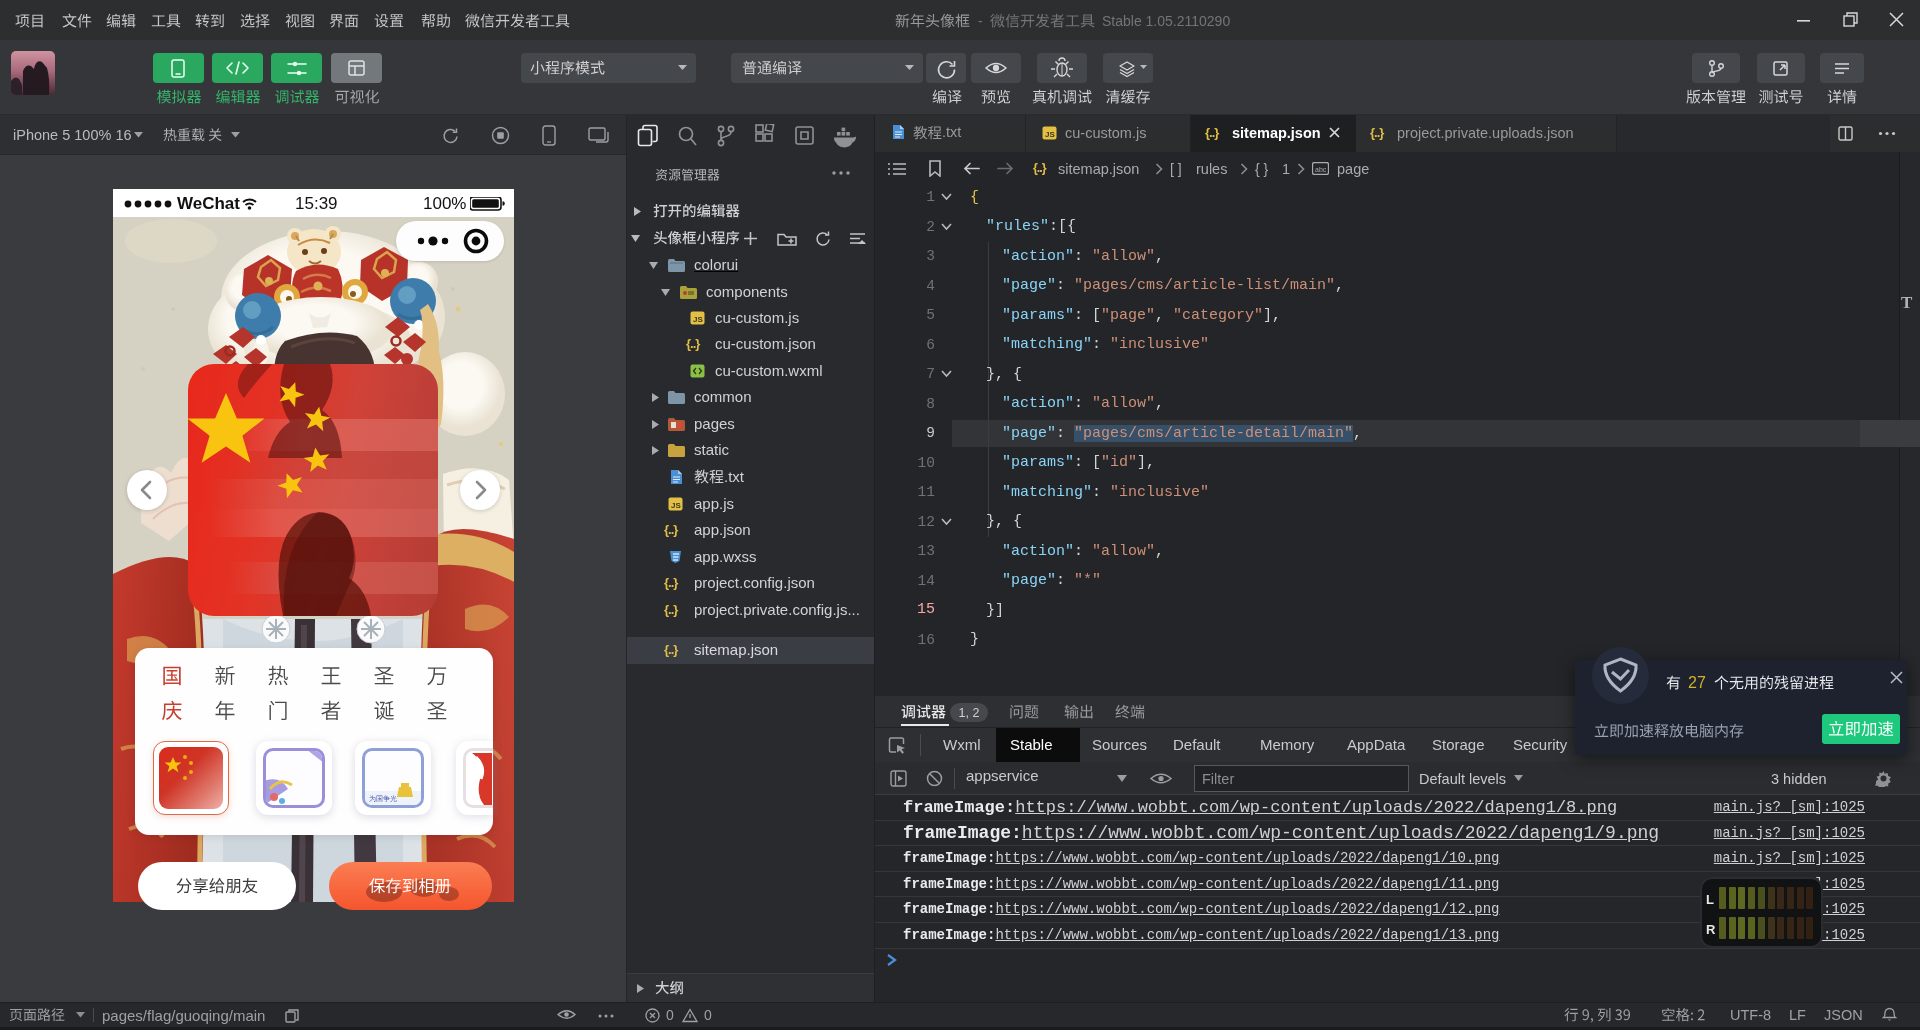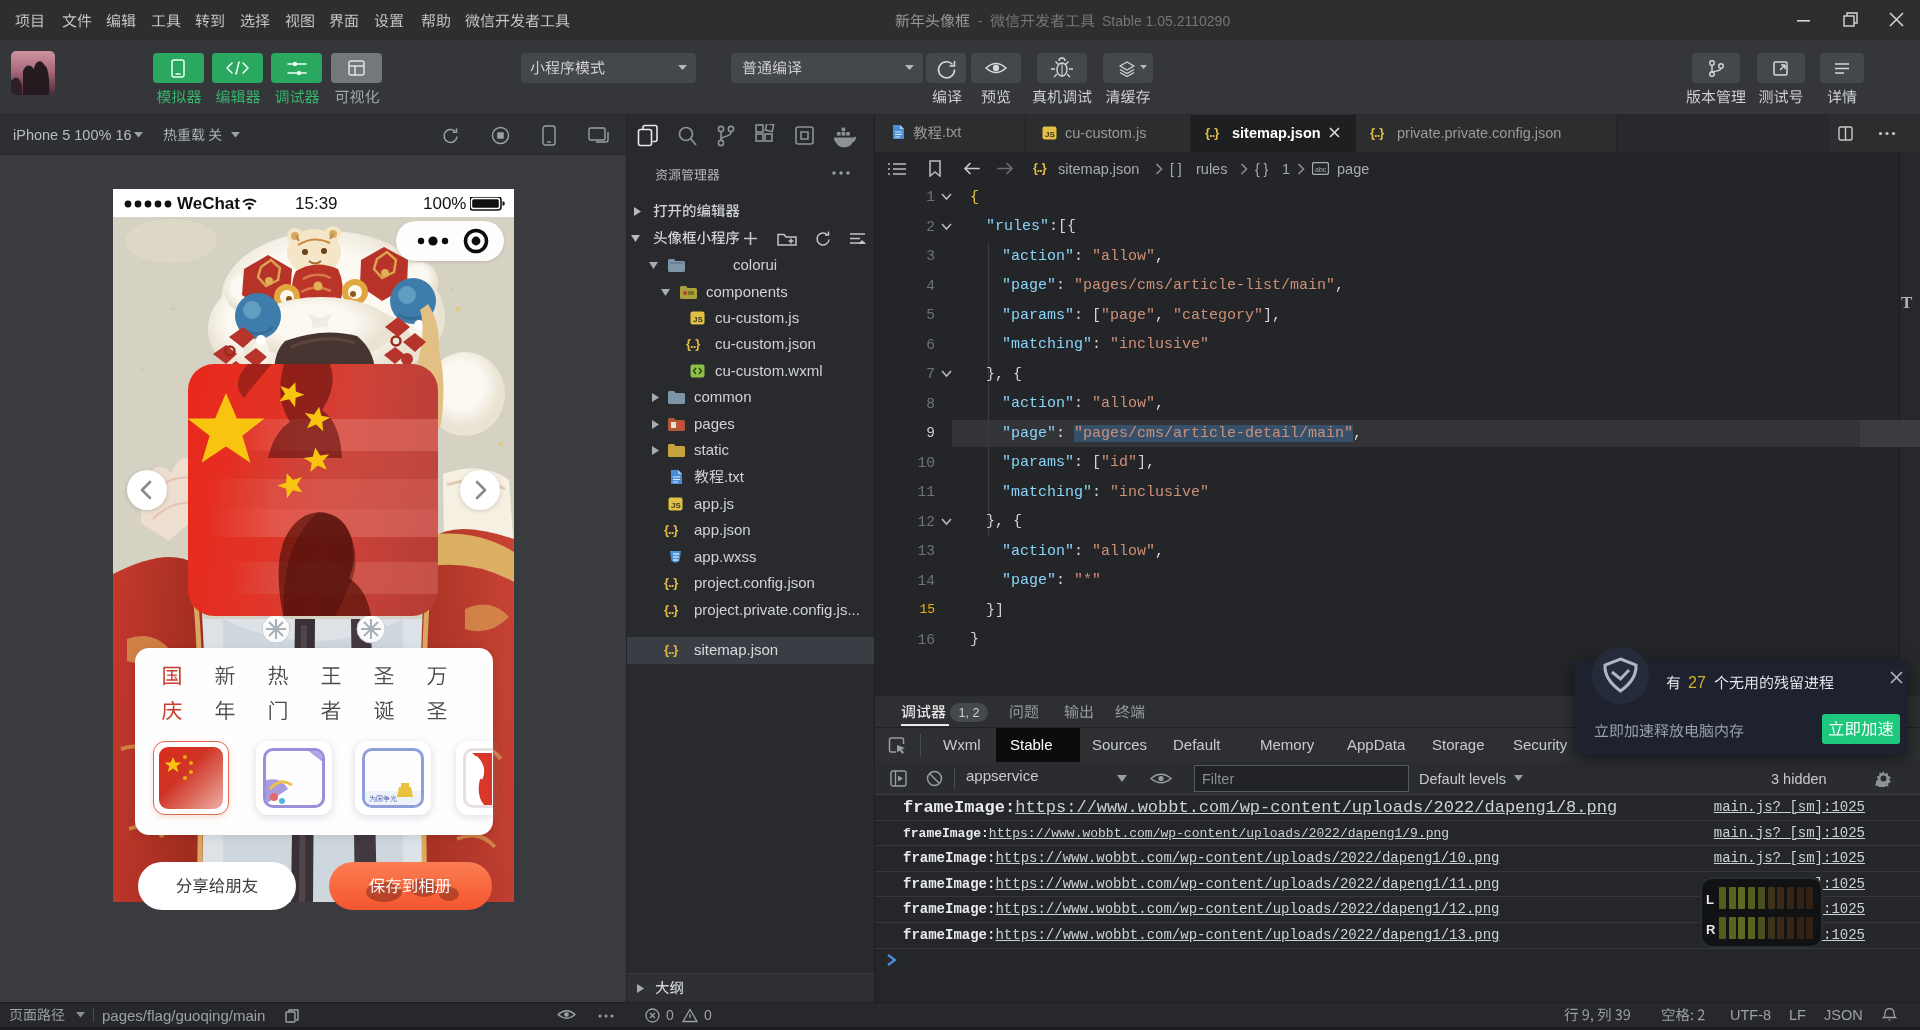--- a/index.html
+++ b/index.html
@@ -628,21 +628,21 @@
         </g>
         <path d="M14 9l4 4h-8z" fill="#c2c4c8" transform="translate(0,1)"></path>
       </svg></div>
 <div style="position:absolute;left:649px;top:262px;white-space:nowrap;line-height:0;"><svg width="9" height="7">
         <path d="M0 0h9L4.5 7z" fill="#a8abaf"></path>
       </svg></div>
 <div style="position:absolute;left:668px;top:258px;white-space:nowrap;line-height:0;"><svg width="17" height="14">
         <path d="M0 2.5 q0-1.5 1.5-1.5 l4.5 0 1.5 2 8 0 q1.5 0 1.5 1.5 l0 8 q0 1.5 -1.5 1.5 l-14 0 q-1.5 0 -1.5 -1.5z" fill="#7e95a8"></path>
         <rect x="2" y="4" width="13" height="2" fill="#6b8295"></rect>
       </svg></div>
-<div style="position:absolute;left:733px;top:265px;transform:translateY(-50%);white-space:nowrap;line-height:0;"><span style="font-size:15px;color:#d0d2d5;line-height:16px">colorui</span></div>
+<div style="position:absolute;left:694px;top:265px;transform:translateY(-50%);white-space:nowrap;line-height:0;text-decoration:underline;"><span style="font-size:15px;color:#d0d2d5;line-height:16px">colorui</span></div>
 <div style="position:absolute;left:661px;top:289px;white-space:nowrap;line-height:0;"><svg width="9" height="7">
         <path d="M0 0h9L4.5 7z" fill="#a8abaf"></path>
       </svg></div>
 <div style="position:absolute;left:680px;top:285px;white-space:nowrap;line-height:0;"><svg width="17" height="14">
         <path d="M0 2.5 q0-1.5 1.5-1.5 l4.5 0 1.5 2 8 0 q1.5 0 1.5 1.5 l0 8 q0 1.5 -1.5 1.5 l-14 0 q-1.5 0 -1.5 -1.5z" fill="#a8a23c"></path>
         <circle cx="5" cy="8" r="2" fill="#c23a2a"></circle>
         <rect x="8" y="6" width="6" height="4" fill="#7a7426"></rect>
       </svg></div>
 <div style="position:absolute;left:706px;top:292px;transform:translateY(-50%);white-space:nowrap;line-height:0;"><span style="font-size:15px;color:#d0d2d5;line-height:16px">components</span></div>
 <div style="position:absolute;left:690px;top:311px;white-space:nowrap;line-height:0;"><svg width="15" height="14">
@@ -732,21 +732,21 @@
       </svg></div>
 <div style="position:absolute;left:1065px;top:133px;transform:translateY(-50%);white-space:nowrap;line-height:0;"><span style="font-size:14.5px;color:#9a9a9a;line-height:15px">cu-custom.js</span></div>
 <div style="position:absolute;left:1191px;top:115px;width:165px;height:37px;background:#1e1f21;"></div>
 <div style="position:absolute;left:1205px;top:125px;white-space:nowrap;line-height:0;"><span style="font-size:13px;color:#e3bf45;font-weight:bold;line-height:16px;letter-spacing:-1px">{..}</span></div>
 <div style="position:absolute;left:1232px;top:133px;transform:translateY(-50%);white-space:nowrap;line-height:0;"><span style="font-size:14.5px;color:#fff;font-weight:bold;line-height:15px">sitemap.json</span></div>
 <div style="position:absolute;left:1328px;top:126px;white-space:nowrap;line-height:0;"><svg width="13" height="13">
         <path d="M2 2l9 9M11 2l-9 9" stroke="#d8d8d8" stroke-width="1.7"></path>
       </svg></div>
 <div style="position:absolute;left:1356px;top:115px;width:261px;height:37px;background:#2c2d2f;border-right:1px solid #222325;"></div>
 <div style="position:absolute;left:1370px;top:125px;white-space:nowrap;line-height:0;"><span style="font-size:13px;color:#e3bf45;font-weight:bold;line-height:16px;letter-spacing:-1px">{..}</span></div>
-<div style="position:absolute;left:1397px;top:133px;transform:translateY(-50%);white-space:nowrap;line-height:0;"><span style="font-size:14.5px;color:#9a9a9a;line-height:15px">private.private.config.json</span></div>
+<div style="position:absolute;left:1397px;top:133px;transform:translateY(-50%);white-space:nowrap;line-height:0;"><span style="font-size:14.5px;color:#9a9a9a;line-height:15px">project.private.uploads.json</span></div>
 <div style="position:absolute;left:1617px;top:115px;width:303px;height:37px;background:#28292c;"></div>
 <div style="position:absolute;left:1830px;top:115px;width:90px;height:37px;background:#2c2d2f;"></div>
 <div style="position:absolute;left:1838px;top:126px;white-space:nowrap;line-height:0;"><svg width="15" height="15">
         <g fill="none" stroke="#c8c8c8" stroke-width="1.4">
           <rect x="1" y="1" width="13" height="13" rx="1.5"></rect>
           <path d="M7.5 1v13"></path>
         </g>
       </svg></div>
 <div style="position:absolute;left:1878px;top:131px;white-space:nowrap;line-height:0;"><svg width="18" height="5">
         <g fill="#c8c8c8">
@@ -807,21 +807,21 @@
 <div style="position:absolute;left:895px;top:307.25px;width:40px;text-align:right;font-size:14.5px;line-height:16px;color:#6e7278;font-family:'Liberation Mono',monospace;">5</div>
 <div style="position:absolute;left:895px;top:336.75px;width:40px;text-align:right;font-size:14.5px;line-height:16px;color:#6e7278;font-family:'Liberation Mono',monospace;">6</div>
 <div style="position:absolute;left:895px;top:366.25px;width:40px;text-align:right;font-size:14.5px;line-height:16px;color:#6e7278;font-family:'Liberation Mono',monospace;">7</div>
 <div style="position:absolute;left:895px;top:395.75px;width:40px;text-align:right;font-size:14.5px;line-height:16px;color:#6e7278;font-family:'Liberation Mono',monospace;">8</div>
 <div style="position:absolute;left:895px;top:425.25px;width:40px;text-align:right;font-size:14.5px;line-height:16px;color:#c8cacc;font-family:'Liberation Mono',monospace;">9</div>
 <div style="position:absolute;left:895px;top:454.75px;width:40px;text-align:right;font-size:14.5px;line-height:16px;color:#6e7278;font-family:'Liberation Mono',monospace;">10</div>
 <div style="position:absolute;left:895px;top:484.25px;width:40px;text-align:right;font-size:14.5px;line-height:16px;color:#6e7278;font-family:'Liberation Mono',monospace;">11</div>
 <div style="position:absolute;left:895px;top:513.75px;width:40px;text-align:right;font-size:14.5px;line-height:16px;color:#6e7278;font-family:'Liberation Mono',monospace;">12</div>
 <div style="position:absolute;left:895px;top:543.25px;width:40px;text-align:right;font-size:14.5px;line-height:16px;color:#6e7278;font-family:'Liberation Mono',monospace;">13</div>
 <div style="position:absolute;left:895px;top:572.75px;width:40px;text-align:right;font-size:14.5px;line-height:16px;color:#6e7278;font-family:'Liberation Mono',monospace;">14</div>
-<div style="position:absolute;left:895px;top:602.25px;width:40px;text-align:right;font-size:13px;line-height:16px;color:#eab308;font-family:'Liberation Mono',monospace;">15</div>
+<div style="position:absolute;left:895px;top:602.25px;width:40px;text-align:right;font-size:15px;line-height:16px;color:#fca5a5;font-family:'Liberation Mono',monospace;">15</div>
 <div style="position:absolute;left:895px;top:631.75px;width:40px;text-align:right;font-size:14.5px;line-height:16px;color:#6e7278;font-family:'Liberation Mono',monospace;">16</div>
 <div style="position:absolute;left:941px;top:193.25px;white-space:nowrap;line-height:0;"><svg width="11" height="8">
         <path d="M1 1l4.5 5L10 1" stroke="#b8babe" stroke-width="1.6" fill="none"></path>
       </svg></div>
 <div style="position:absolute;left:941px;top:222.75px;white-space:nowrap;line-height:0;"><svg width="11" height="8">
         <path d="M1 1l4.5 5L10 1" stroke="#b8babe" stroke-width="1.6" fill="none"></path>
       </svg></div>
 <div style="position:absolute;left:941px;top:370.25px;white-space:nowrap;line-height:0;"><svg width="11" height="8">
         <path d="M1 1l4.5 5L10 1" stroke="#b8babe" stroke-width="1.6" fill="none"></path>
       </svg></div>
@@ -913,21 +913,21 @@
         <g fill="#9a9da1">
           <circle cx="8.5" cy="8.5" r="3"></circle>
           <path d="M8.5 1l1.2 2.7 2.9-.6 .6 2.9L16 7.2l-1.8 2.3 1.6 2.5-2.6 1.4 .1 3-3-.3-1.3 2.7-2.3-1.9-2.5 1.6-1-2.8-3 .1 .8-2.9L1 11.2l2.2-2L1.6 6.7l2.8-1L4.2 2.7l3 .4z" opacity="0.9"></path>
         </g>
         <circle cx="8.5" cy="8.5" r="3" fill="#2a2c2f"></circle>
       </svg></div>
 <div style="position:absolute;left:875px;top:795.0px;width:1045px;height:25.6px;border-bottom:1px solid #35373a;"></div>
 <div style="position:absolute;left:903px;top:799.0px;font-size:17px;line-height:17px;font-family:'Liberation Mono',monospace;color:#e9ebed;white-space:pre;"><span style="font-weight:bold">frameImage:</span><span style="text-decoration:underline;color:#ced1d4">https://www.wobbt.com/wp-content/uploads/2022/dapeng1/8.png</span></div>
 <div style="position:absolute;right:55px;top:799.0px;font-size:14px;line-height:17px;font-family:'Liberation Mono',monospace;color:#ced1d4;text-decoration:underline;white-space:pre;">main.js? [sm]:1025</div>
 <div style="position:absolute;left:875px;top:820.6px;width:1045px;height:25.6px;border-bottom:1px solid #35373a;"></div>
-<div style="position:absolute;left:903px;top:824.6px;font-size:13px;line-height:17px;font-family:'Liberation Mono',monospace;color:#e9ebed;white-space:pre;"><span style="font-weight:bold">frameImage:</span><span style="text-decoration:underline;color:#ced1d4">https://www.wobbt.com/wp-content/uploads/2022/dapeng1/9.png</span></div>
+<div style="position:absolute;left:903px;top:824.6px;font-size:18px;line-height:17px;font-family:'Liberation Mono',monospace;color:#e9ebed;white-space:pre;"><span style="font-weight:bold">frameImage:</span><span style="text-decoration:underline;color:#ced1d4">https://www.wobbt.com/wp-content/uploads/2022/dapeng1/9.png</span></div>
 <div style="position:absolute;right:55px;top:824.6px;font-size:14px;line-height:17px;font-family:'Liberation Mono',monospace;color:#ced1d4;text-decoration:underline;white-space:pre;">main.js? [sm]:1025</div>
 <div style="position:absolute;left:875px;top:846.2px;width:1045px;height:25.6px;border-bottom:1px solid #35373a;"></div>
 <div style="position:absolute;left:903px;top:850.2px;font-size:14px;line-height:17px;font-family:'Liberation Mono',monospace;color:#e9ebed;white-space:pre;"><span style="font-weight:bold">frameImage:</span><span style="text-decoration:underline;color:#ced1d4">https://www.wobbt.com/wp-content/uploads/2022/dapeng1/10.png</span></div>
 <div style="position:absolute;right:55px;top:850.2px;font-size:14px;line-height:17px;font-family:'Liberation Mono',monospace;color:#ced1d4;text-decoration:underline;white-space:pre;">main.js? [sm]:1025</div>
 <div style="position:absolute;left:875px;top:871.8px;width:1045px;height:25.6px;border-bottom:1px solid #35373a;"></div>
 <div style="position:absolute;left:903px;top:875.8px;font-size:14px;line-height:17px;font-family:'Liberation Mono',monospace;color:#e9ebed;white-space:pre;"><span style="font-weight:bold">frameImage:</span><span style="text-decoration:underline;color:#ced1d4">https://www.wobbt.com/wp-content/uploads/2022/dapeng1/11.png</span></div>
 <div style="position:absolute;right:55px;top:875.8px;font-size:14px;line-height:17px;font-family:'Liberation Mono',monospace;color:#ced1d4;text-decoration:underline;white-space:pre;">main.js? [sm]:1025</div>
 <div style="position:absolute;left:875px;top:897.4px;width:1045px;height:25.6px;border-bottom:1px solid #35373a;"></div>
 <div style="position:absolute;left:903px;top:901.4px;font-size:14px;line-height:17px;font-family:'Liberation Mono',monospace;color:#e9ebed;white-space:pre;"><span style="font-weight:bold">frameImage:</span><span style="text-decoration:underline;color:#ced1d4">https://www.wobbt.com/wp-content/uploads/2022/dapeng1/12.png</span></div>
 <div style="position:absolute;right:55px;top:901.4px;font-size:14px;line-height:17px;font-family:'Liberation Mono',monospace;color:#ced1d4;text-decoration:underline;white-space:pre;">main.js? [sm]:1025</div>

